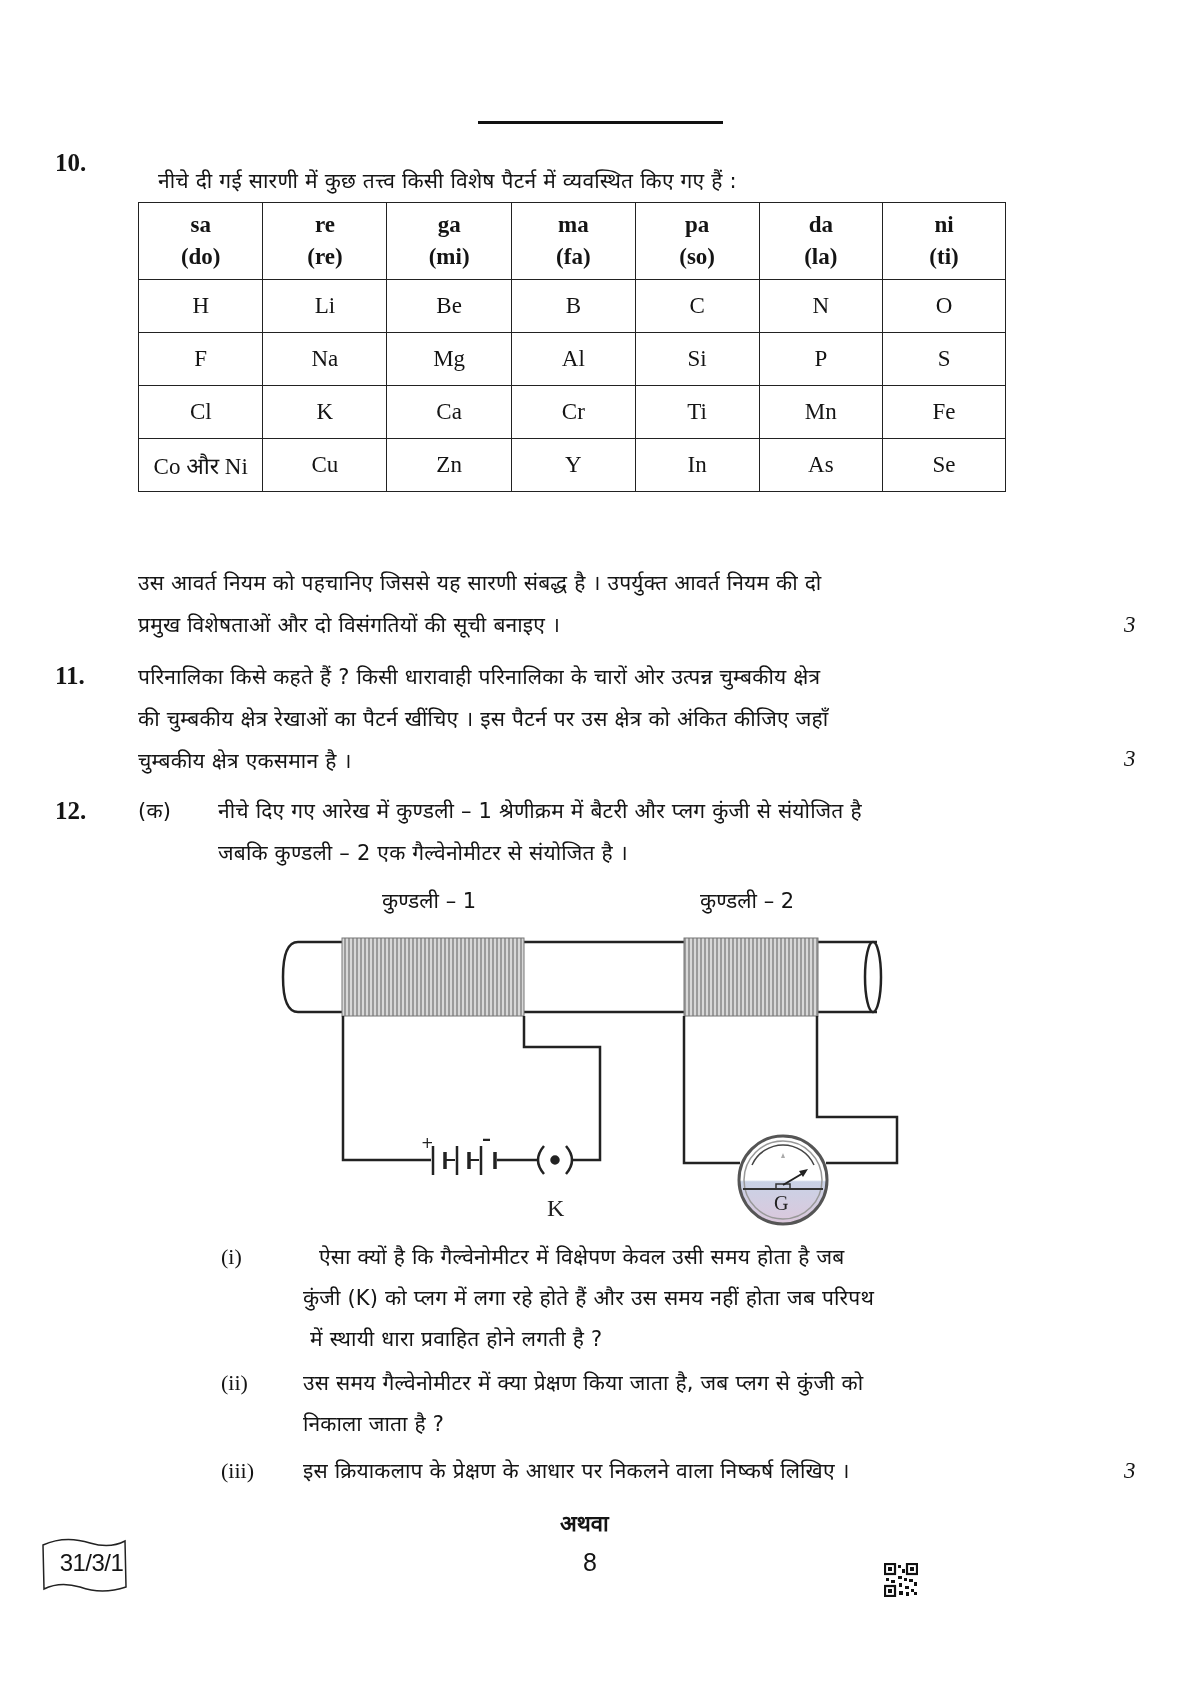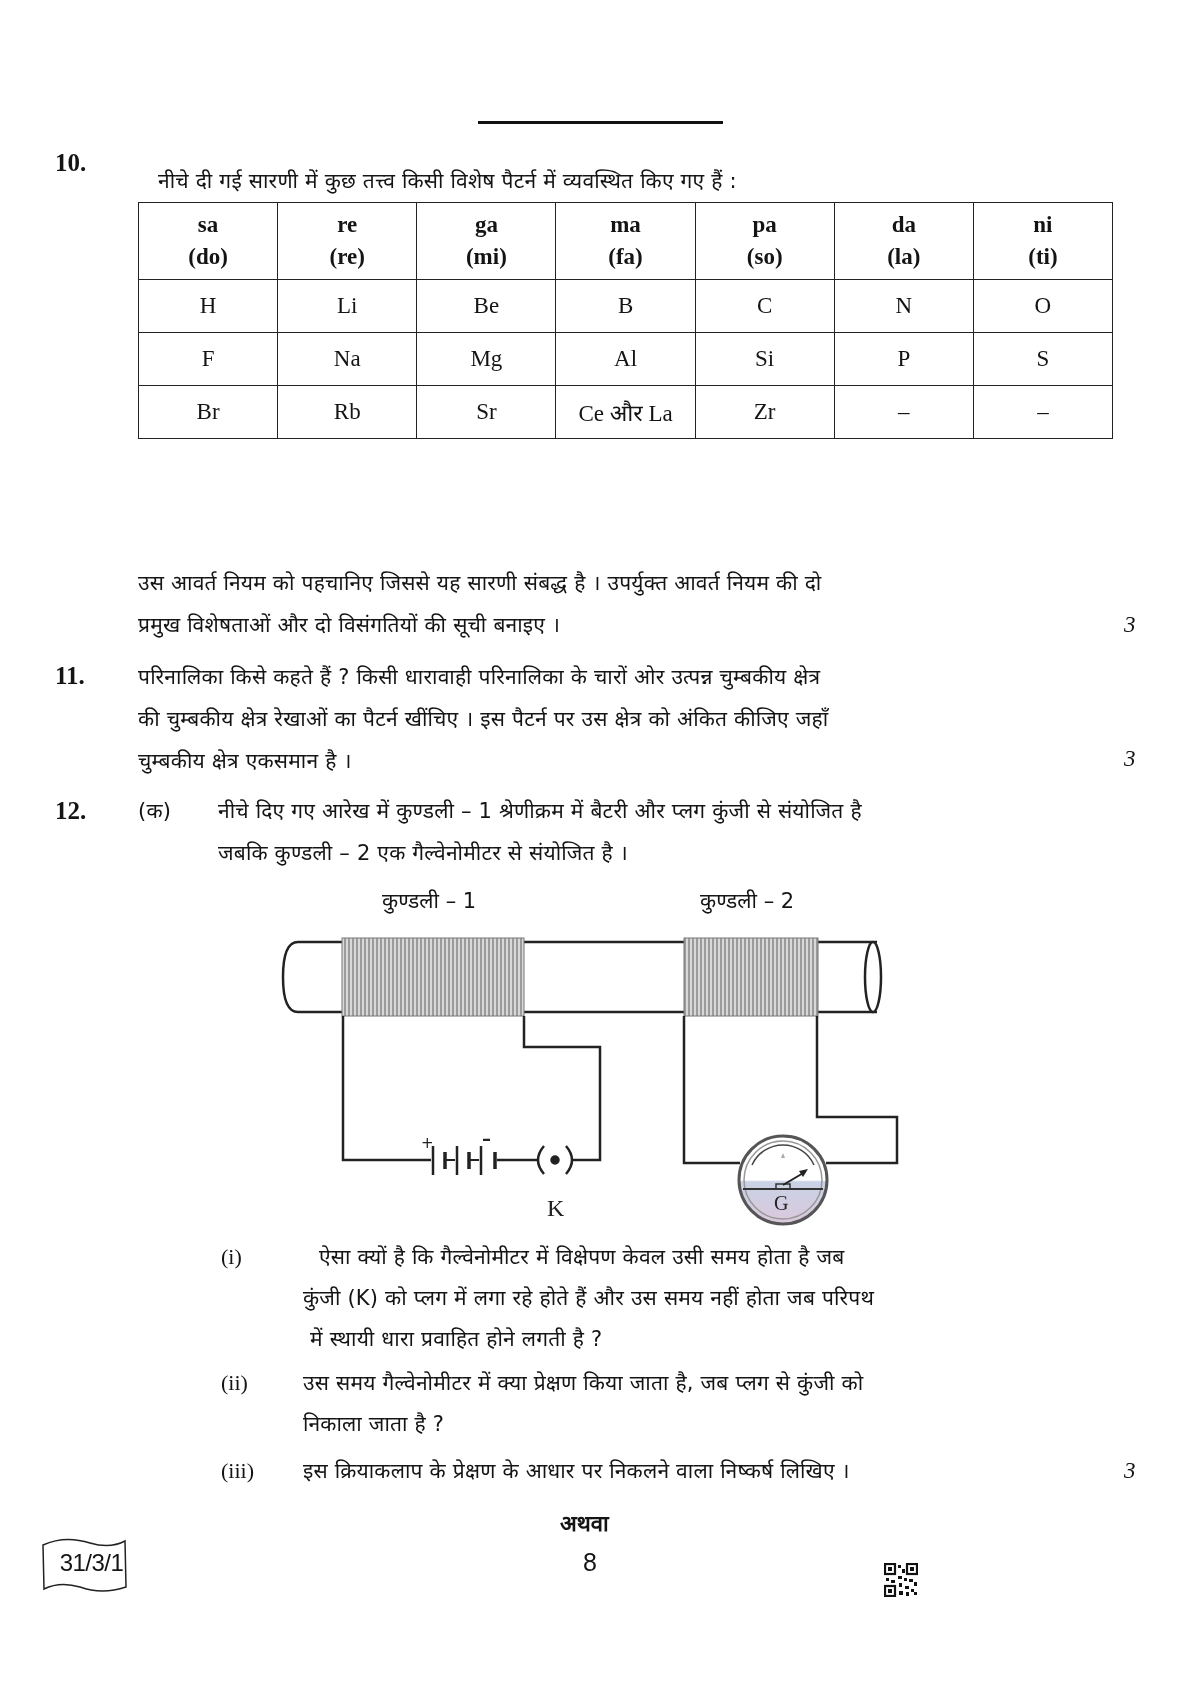--- a/index.html
+++ b/index.html
@@ -3,21 +3,21 @@
 <meta charset="utf-8">
 <style>
   html, body { margin:0; padding:0; background:#ffffff; }
   body { width:1190px; height:1683px; position:relative; overflow:hidden;
          font-family:"DejaVu Serif","Liberation Serif",serif; color:#141414; }
   .abs { position:absolute; }
   .top-rule { left:478px; top:121px; width:245px; height:3px; background:#111; }
   .qnum { font-family:"Liberation Serif","DejaVu Serif",serif; font-weight:bold; font-size:25px; }
   .text { font-family:"DejaVu Sans","Liberation Sans",sans-serif; font-size:21px; line-height:43px; letter-spacing:0.2px; }
   .marks { font-family:"Liberation Serif",serif; font-style:italic; font-size:23px; }
-  table.elements { position:absolute; left:138px; top:202px; width:975px; border-collapse:collapse;
+  table.elements { position:absolute; left:138px; top:202px; width:868px; border-collapse:collapse;
                    font-family:"Liberation Serif","DejaVu Serif",serif; }
   table.elements th, table.elements td { border:1.5px solid #222; text-align:center; width:139px; padding:0; }
   table.elements th { height:76px; font-weight:bold; font-size:23px; line-height:32px; }
   table.elements td { height:52px; font-size:23px; }
   .sub-label { font-family:"Liberation Serif",serif; font-size:22px; }
   .diagram-label { font-family:"DejaVu Sans",sans-serif; font-size:21px; }
   .footer-code { left:34px; top:1537px; width:115px; height:56px; }
   .footer-code span { position:absolute; left:0; right:0; top:12px; text-align:center;
                       font-family:"Liberation Sans",sans-serif; font-size:24px; letter-spacing:-0.5px; }
   .page-no { left:583px; top:1548px; font-family:"Liberation Sans",sans-serif; font-size:25px; }
@@ -56,27 +56,36 @@
     <tr>
       <td>F</td>
       <td>Na</td>
       <td>Mg</td>
       <td>Al</td>
       <td>Si</td>
       <td>P</td>
       <td>S</td>
     </tr>
     <tr>
-      <td>Br</td>
-      <td>Rb</td>
-      <td>Sr</td>
-      <td>Ce और La</td>
-      <td>Zr</td>
-      <td>–</td>
-      <td>–</td>
+      <td>Cl</td>
+      <td>K</td>
+      <td>Ca</td>
+      <td>Cr</td>
+      <td>Ti</td>
+      <td>Mn</td>
+      <td>Fe</td>
+    </tr>
+    <tr>
+      <td>Co और Ni</td>
+      <td>Cu</td>
+      <td>Zn</td>
+      <td>Y</td>
+      <td>In</td>
+      <td>As</td>
+      <td>Se</td>
     </tr>
   </tbody>
 </table>
 
 <div class="abs text" style="left:138px; top:562px;">उस आवर्त नियम को पहचानिए जिससे यह सारणी संबद्ध है । उपर्युक्त आवर्त नियम की दो</div>
 <div class="abs text" style="left:138px; top:604px;">प्रमुख विशेषताओं और दो विसंगतियों की सूची बनाइए ।</div>
 <div class="abs marks" style="left:1124px; top:612px;">3</div>
 
 <div class="abs qnum" style="left:55px; top:662px;">11.</div>
 <div class="abs text" style="left:138px; top:656px;">परिनालिका किसे कहते हैं ? किसी धारावाही परिनालिका के चारों ओर उत्पन्न चुम्बकीय क्षेत्र</div>

